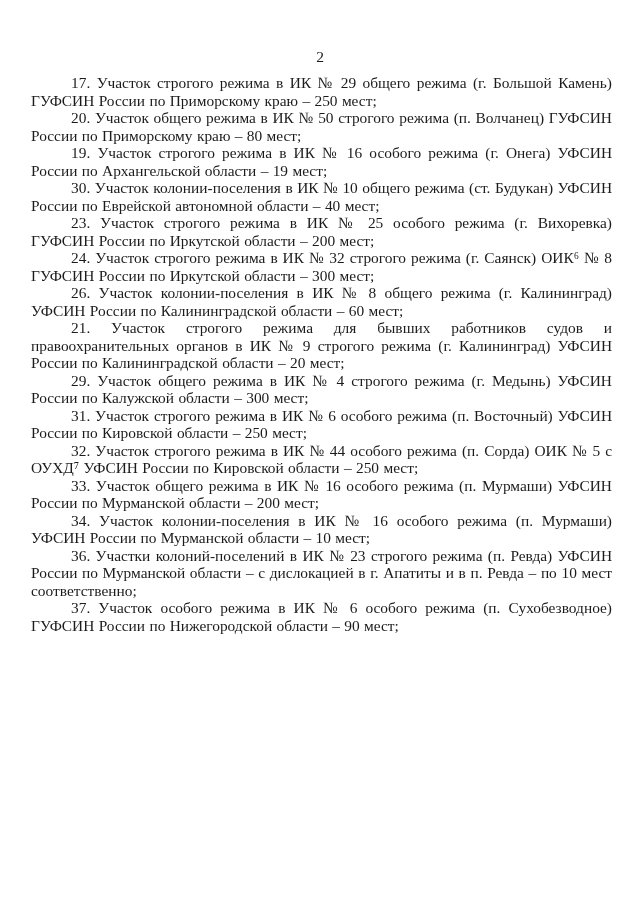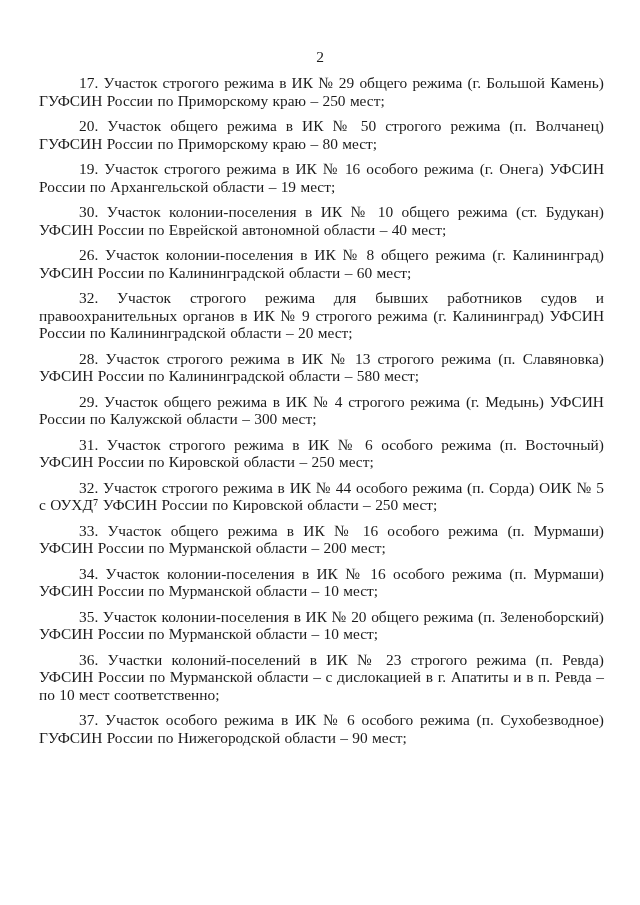--- a/index.html
+++ b/index.html
@@ -21,44 +21,44 @@
     text-align: center;
     font-size: 15.5px;
     line-height: 17px;
   }
   .doc-body {
     margin: 9px 28px 0 31px; 
     font-size: 15.4px;
     line-height: 17.5px;
   }
   .doc-body p {
-    margin: 8px;
+    margin: 0;
     padding: 0;
     text-align: justify;
     text-align-last: left;
     text-indent: 40px;
     word-spacing: 0.5px;
   }
 </style>
 </head>
 <body>
 
 <div class="page">
   <div class="page-number">2</div>
 
   <div class="doc-body">
     <p>17. Участок строгого режима в ИК № 29 общего режима (г. Большой Камень) ГУФСИН России по Приморскому краю – 250 мест;</p>
     <p>20. Участок общего режима в ИК № 50 строгого режима (п. Волчанец) ГУФСИН России по Приморскому краю – 80 мест;</p>
     <p>19. Участок строгого режима в ИК № 16 особого режима (г. Онега) УФСИН России по Архангельской области – 19 мест;</p>
     <p>30. Участок колонии-поселения в  ИК № 10 общего режима (ст. Будукан) УФСИН России по Еврейской автономной области – 40 мест;</p>
+    <p>23. Участок строгого режима в ИК № 25 особого режима (г. Вихоревка) ГУФСИН России по Иркутской области – 200 мест;</p>
+    <p>24. Участок строгого режима в ИК № 32 строгого режима (г. Саянск) ОИК⁶ № 8 ГУФСИН России по Иркутской области – 300 мест;</p>
     <p>26. Участок колонии-поселения в ИК № 8 общего режима (г. Калининград) УФСИН России по Калининградской области – 60 мест;</p>
-    <p>32. Участок строгого режима для бывших работников судов и правоохранительных органов в ИК № 9 строгого режима (г. Калининград) УФСИН России по Калининградской области – 20 мест;</p>
-    <p>28. Участок строгого режима в ИК № 13 строгого режима (п. Славяновка) УФСИН России по Калининградской области – 580 мест;</p>
+    <p>21. Участок строгого режима для бывших работников судов и правоохранительных органов в ИК № 9 строгого режима (г. Калининград) УФСИН России по Калининградской области – 20 мест;</p>
     <p>29. Участок общего режима в ИК № 4 строгого режима (г. Медынь) УФСИН России по Калужской области – 300 мест;</p>
     <p>31. Участок строгого режима в ИК № 6 особого режима (п. Восточный) УФСИН России по Кировской области – 250 мест;</p>
     <p>32. Участок строгого режима в ИК № 44 особого режима (п. Сорда) ОИК № 5 с ОУХД⁷ УФСИН России по Кировской области – 250 мест;</p>
     <p>33. Участок общего режима в ИК № 16 особого режима (п. Мурмаши) УФСИН России по Мурманской области – 200 мест;</p>
     <p>34. Участок колонии-поселения в  ИК № 16 особого режима (п. Мурмаши) УФСИН России по Мурманской области – 10 мест;</p>
-    <p>35. Участок колонии-поселения в ИК № 20 общего режима (п. Зеленоборский) УФСИН России по Мурманской области – 10 мест;</p>
     <p>36. Участки колоний-поселений в ИК № 23 строгого режима (п. Ревда) УФСИН России по Мурманской области – с дислокацией в г. Апатиты и в п. Ревда – по 10 мест соответственно;</p>
     <p>37. Участок особого режима в ИК № 6 особого режима (п. Сухобезводное) ГУФСИН России по Нижегородской области – 90 мест;</p>
   </div>
 </div>
 
 </body></html>

